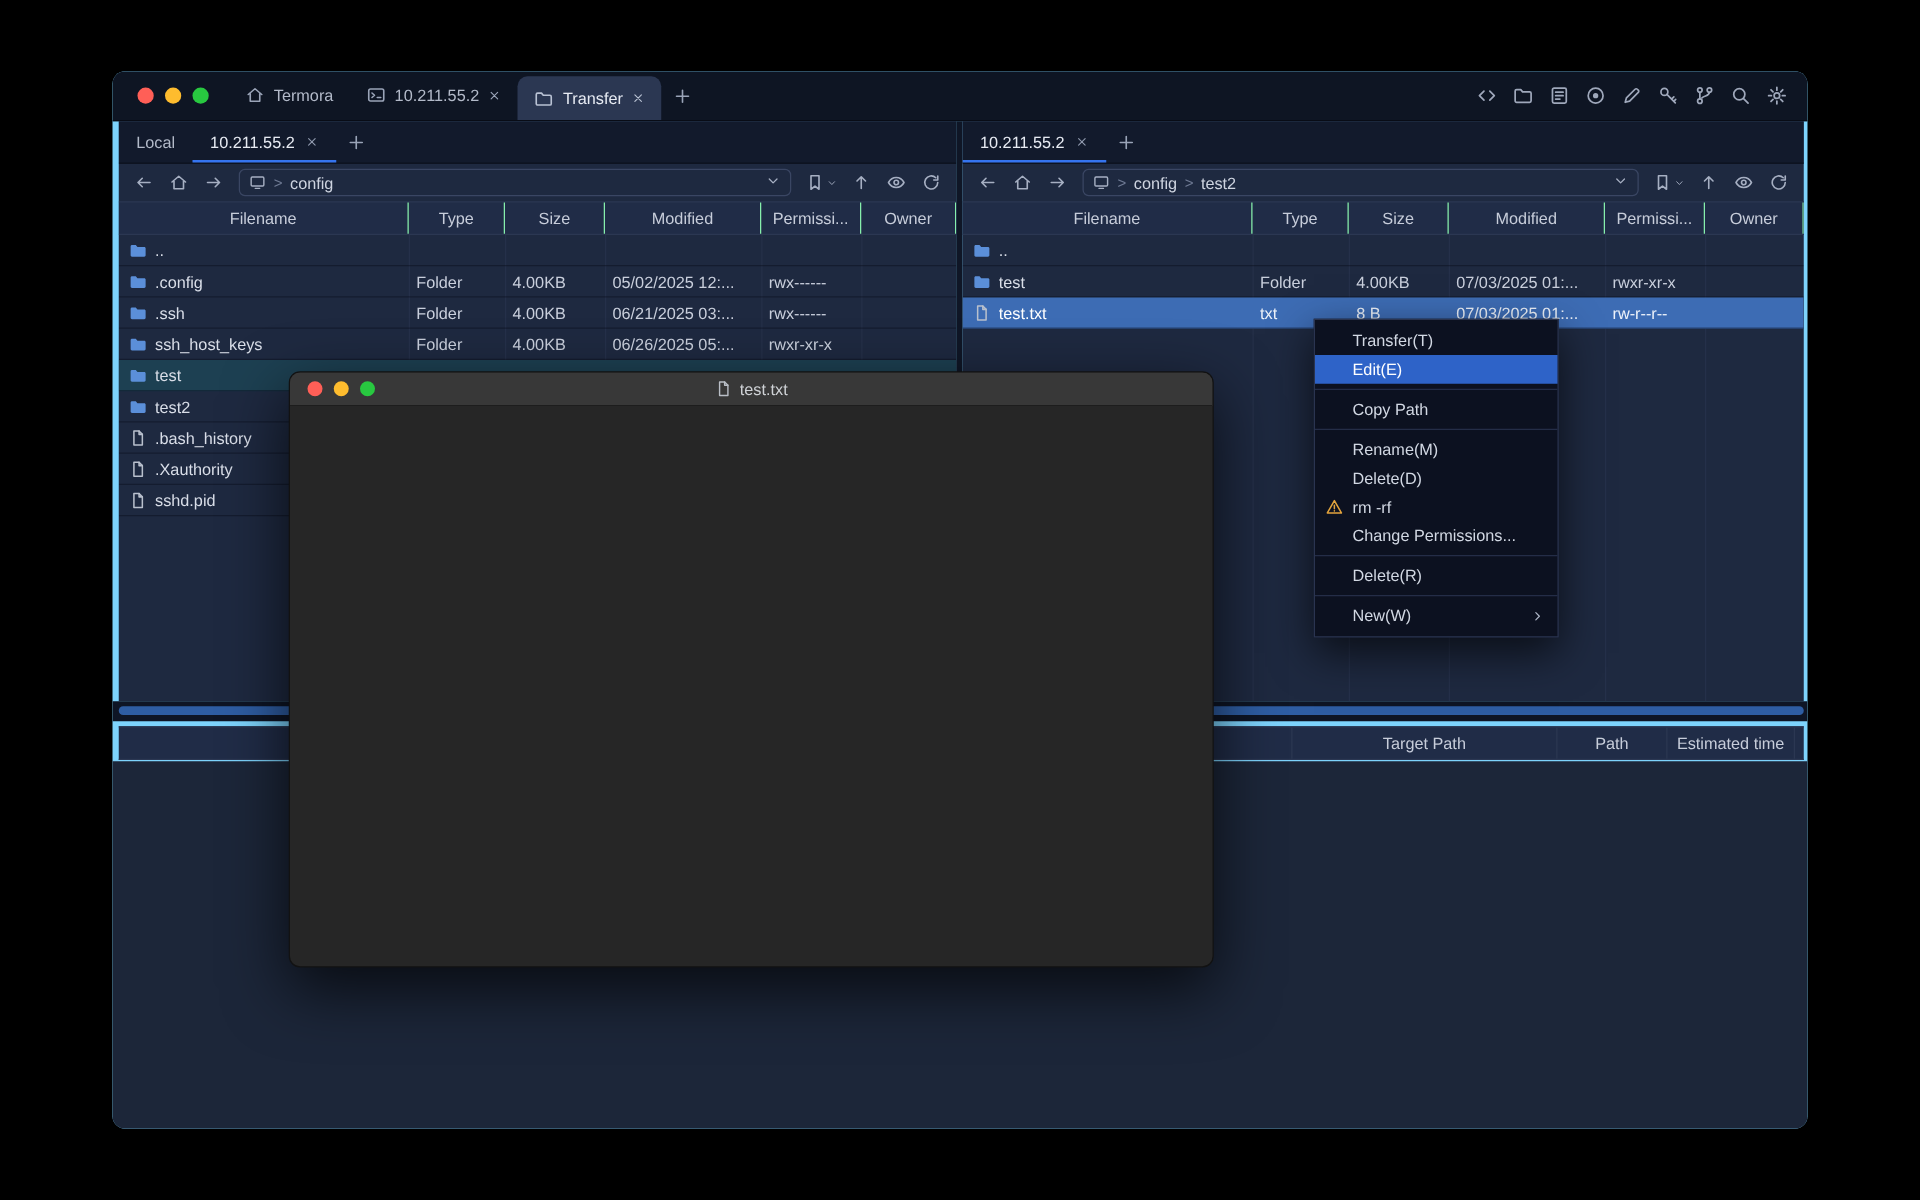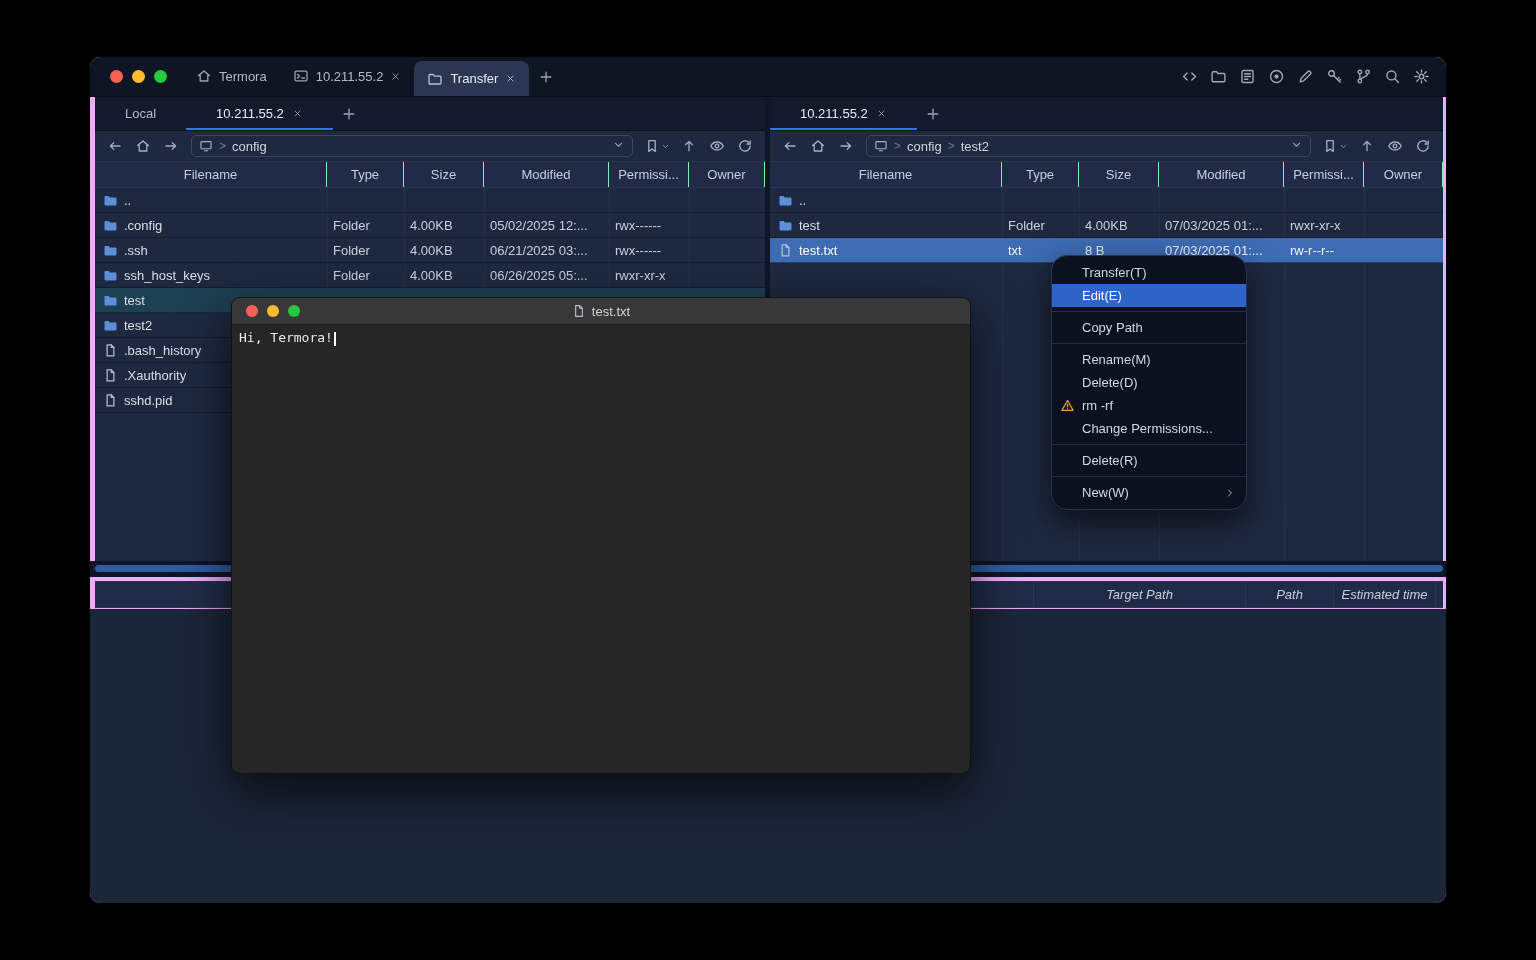--- a/index.html
+++ b/index.html
@@ -1,20 +1,20 @@
 <!DOCTYPE html>
 <html><head>
 <meta charset="utf-8">
 <style>
   * { margin:0; padding:0; box-sizing:border-box; }
   html,body { width:1536px; height:960px; background:#000; overflow:hidden;
               font-family:"Liberation Sans", sans-serif; }
 
   .window { position:absolute; left:90px; top:57px; width:1356px; height:846px;
-            background:#f0abfc; border-radius:10px; overflow:hidden;
+            background:#7dd3fc; border-radius:10px; overflow:hidden;
             box-shadow:0 25px 70px rgba(0,0,0,.85); }
 
   
   .titlebar { position:absolute; left:0; top:0; right:0; height:40px; background:#0e1523;
               display:flex; align-items:stretch; border-bottom:1px solid #080c16; }
   .traffic { display:flex; align-items:center; gap:9px; padding:0 16px 0 20px; }
   .tl { width:13px; height:13px; border-radius:50%; }
   .tl.red{background:#ff5f57}.tl.yellow{background:#febc2e}.tl.green{background:#28c840}
   .tl.small{width:12px;height:12px;}
   .tb-tabs { display:flex; align-items:flex-end; }
@@ -30,21 +30,21 @@
   .tb-actions .icon svg { width:17px; height:17px; }
 
   
   .panel { position:absolute; top:40px; height:464px; background:#1e2940; overflow:hidden; }
   .panel.left { left:5px; width:670px; }
   .panel.right { left:680px; width:673px; }
   .vgap { position:absolute; left:675px; top:40px; width:5px; height:480px; background:#0f1626; }
 
   .tabstrip { height:34px; background:#121a2c; display:flex; align-items:stretch;
               border-bottom:1px solid #0b101d; }
-  .ptab { display:flex; align-items:center; gap:8px; padding:0 30px; font-size:13px;
+  .ptab { display:flex; align-items:center; gap:8px; padding:0 14px; font-size:13px;
           color:#b3bac9; position:relative; }
   .ptab.active { color:#e7ebf3; }
   .ptab.active::after { content:""; position:absolute; left:0; right:0; bottom:0; height:2px;
                         background:#3574f0; }
   .ptab .icon { color:#8f99ad; }
   .ptab-plus { width:32px; display:flex; align-items:center; justify-content:center; color:#9aa4b8; }
 
   .toolbar { height:30px; display:flex; align-items:center; gap:2px; padding:0 7px; }
   .tool-btn { width:26px; height:22px; display:flex; align-items:center; justify-content:center;
               color:#a6afc2; border-radius:4px; }
@@ -83,26 +83,26 @@
   
   .scrollband { position:absolute; left:0; right:0; top:504px; height:16px; background:#0e1525; }
   .hthumb { position:absolute; top:4px; height:7px; border-radius:3.5px; background:#2e5da3; }
   .hthumb.left { left:5px; width:670px; }
   .hthumb.right { left:680px; width:673px; }
 
   .tq-header { position:absolute; left:5px; right:3px; top:524px; height:27px; background:#202c47;
                border-top:1px solid #2b3752; border-bottom:1px solid #2b3752; font-size:13px;
                color:#c7cdda; }
   .tq-cell { position:absolute; top:0; bottom:0; display:flex; align-items:center;
-             justify-content:center; border-left:1px solid #2b3752;font-style:italic; }
+             justify-content:center; border-left:1px solid #2b3752; }
   .bottom-area { position:absolute; left:0; right:0; top:552px; bottom:0; background:#1c2639; }
 
   
   .context-menu { position:absolute; left:961px; top:198px; width:196px; background:#0c1120;
-                  border:1px solid #2a3450; border-radius:16px; padding:5px 0; z-index:50;
+                  border:1px solid #2a3450; border-radius:0; padding:5px 0; z-index:50;
                   box-shadow:0 12px 32px rgba(0,0,0,.65); font-size:13px; }
   .cm-item { position:relative; height:23px; display:flex; align-items:center;
              padding:0 10px 0 30px; color:#d2d8e3; }
   .cm-item.hl { background:#2e63c8; color:#ffffff; }
   .cm-icon { position:absolute; left:8px; color:#e2a33c; display:inline-flex; }
   .cm-icon svg { width:15px; height:15px; }
   .cm-sub { margin-left:auto; color:#aeb6c6; display:inline-flex; }
   .cm-sub svg { width:12px; height:12px; }
   .cm-sep { height:1px; background:#242d47; margin:4px 0; }
 
@@ -752,23 +752,20 @@
             <svg viewBox="0 0 16 16">
               <g fill="none" stroke="currentColor" stroke-width="1.3" stroke-linecap="round" stroke-linejoin="round">
                 <path d="M4.2 1.8h4.6l3 3v9.4H4.2z"></path>
                 <path d="M8.8 1.8v3h3"></path>
               </g>
             </svg>
           </span>
         <span>test.txt</span>
       </div>
     </div>
-    <div class="editor-body">
-      <span>Hi, Termora!</span><span class="cursor"></span>
-    </div>
   </div>
 
   <div class="context-menu" id="context-menu">
       <div class="cm-item">
         <span>Transfer(T)</span>
       </div>
       <div class="cm-item hl">
         <span>Edit(E)</span>
       </div>
       <div class="cm-sep"></div>

